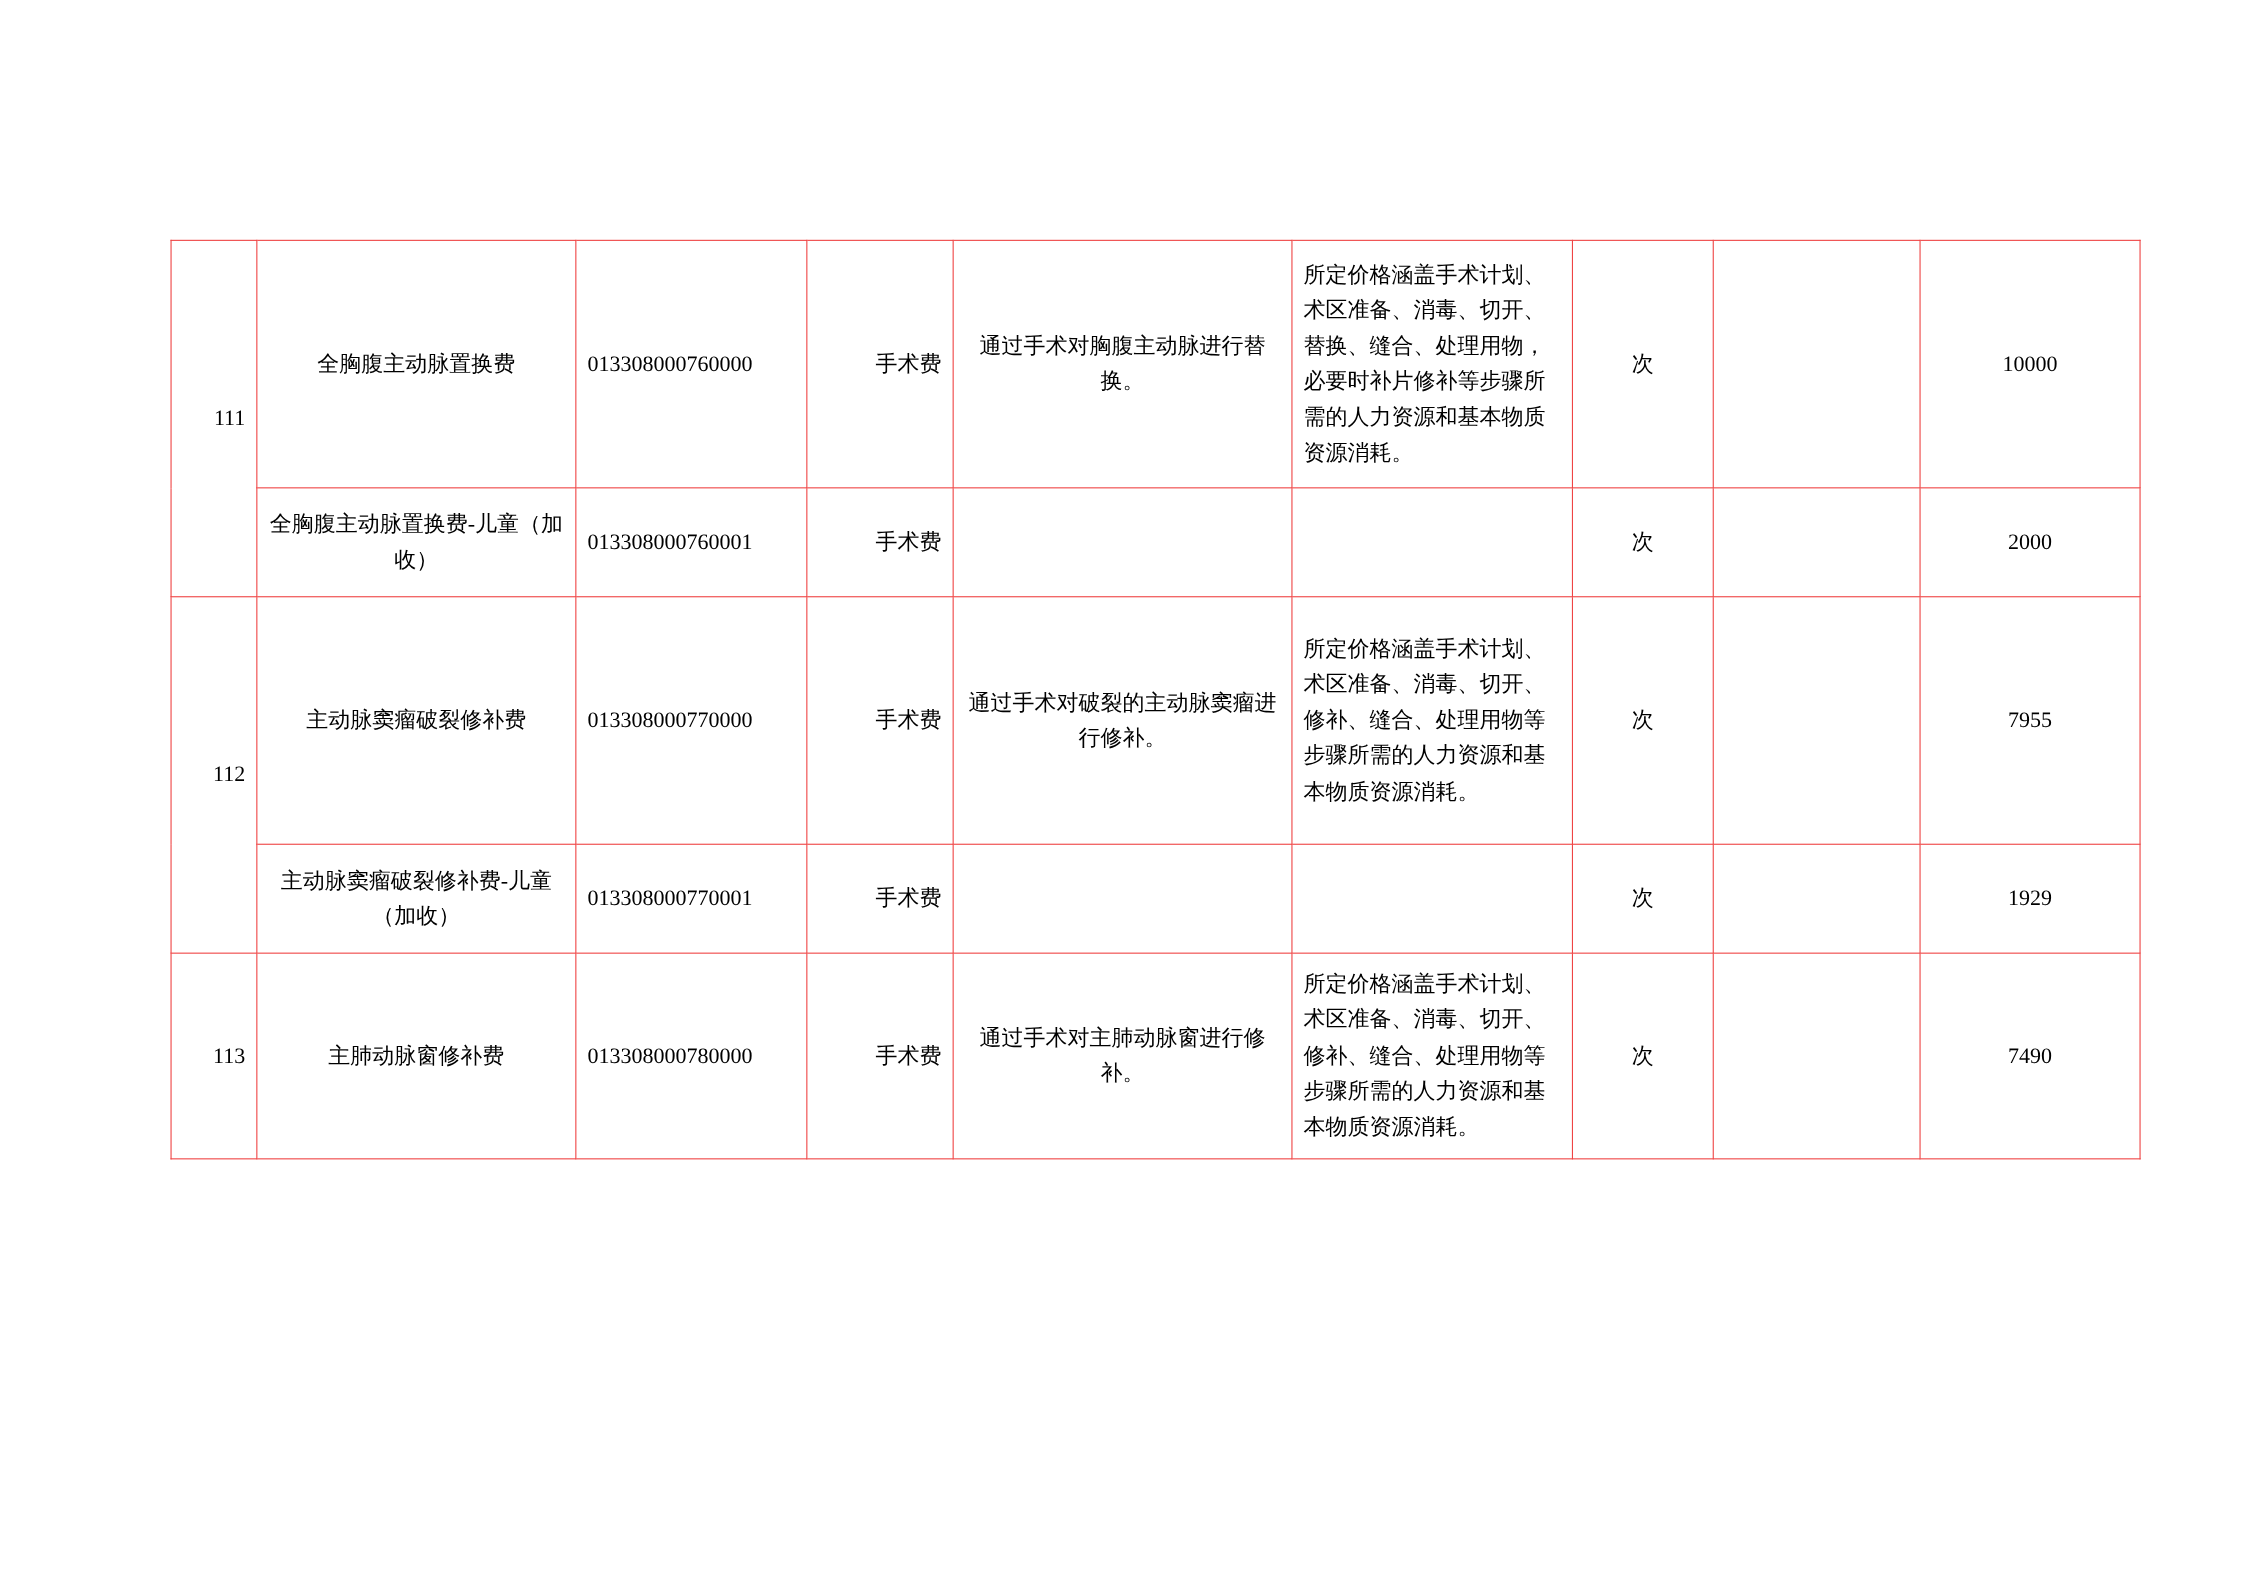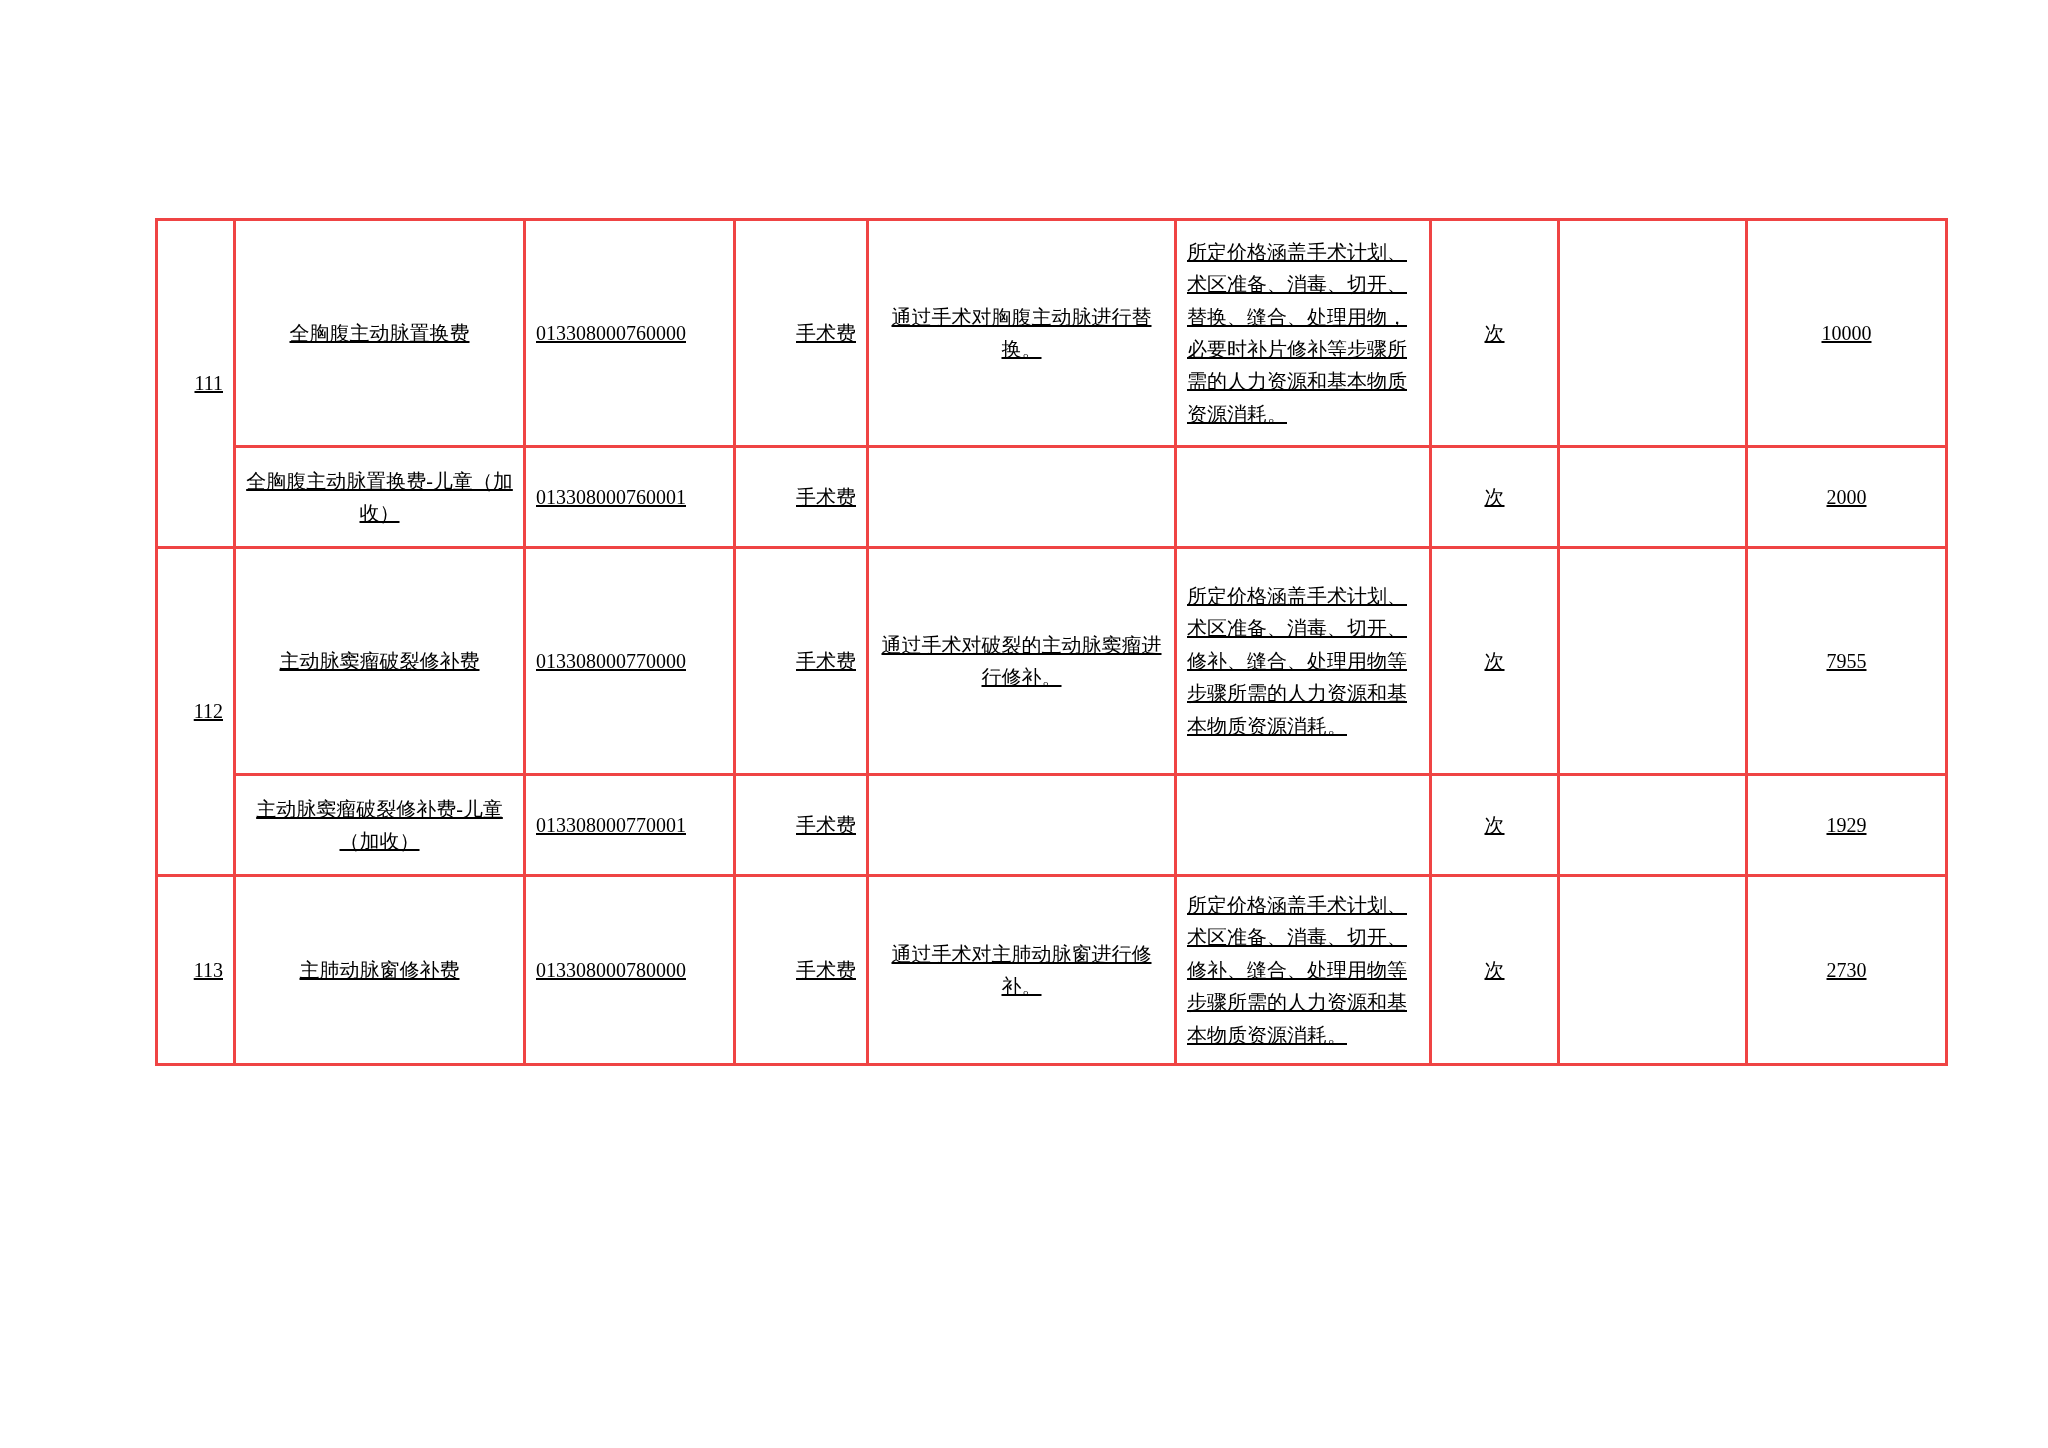--- a/index.html
+++ b/index.html
@@ -25,27 +25,26 @@
     left: 155px;
     top: 218px;
     width: 1790px;
   }
   table.price-table {
     border-collapse: collapse;
     table-layout: fixed;
     width: 1790px;
   }
   table.price-table td {
-    border: 3px solid #ef4444;
+    border: 1px solid #ef4444;
     vertical-align: middle;
     padding: 8px 10px;
     font-size: 20px;
     line-height: 1.62;
     font-family: "Liberation Serif", "DejaVu Serif", serif;
-    text-decoration: underline;
   }
   
   col.c-index { width: 78px; }
   col.c-name { width: 290px; }
   col.c-code { width: 210px; }
   col.c-type { width: 133px; }
   col.c-desc { width: 308px; }
   col.c-content { width: 255px; }
   col.c-unit { width: 128px; }
   col.c-blank { width: 188px; }
@@ -161,18 +160,18 @@
 
         <tr class="row-tall2">
           <td class="cell-index">113</td>
           <td class="cell-name">主肺动脉窗修补费</td>
           <td class="cell-code">013308000780000</td>
           <td class="cell-type">手术费</td>
           <td class="cell-desc">通过手术对主肺动脉窗进行修补。</td>
           <td class="cell-content">所定价格涵盖手术计划、术区准备、消毒、切开、修补、缝合、处理用物等步骤所需的人力资源和基本物质资源消耗。</td>
           <td class="cell-unit">次</td>
           <td class="cell-blank"></td>
-          <td class="cell-price">2730</td>
+          <td class="cell-price">7490</td>
         </tr>
       </tbody>
     </table>
   </div>
 </div>
 
 </body></html>

